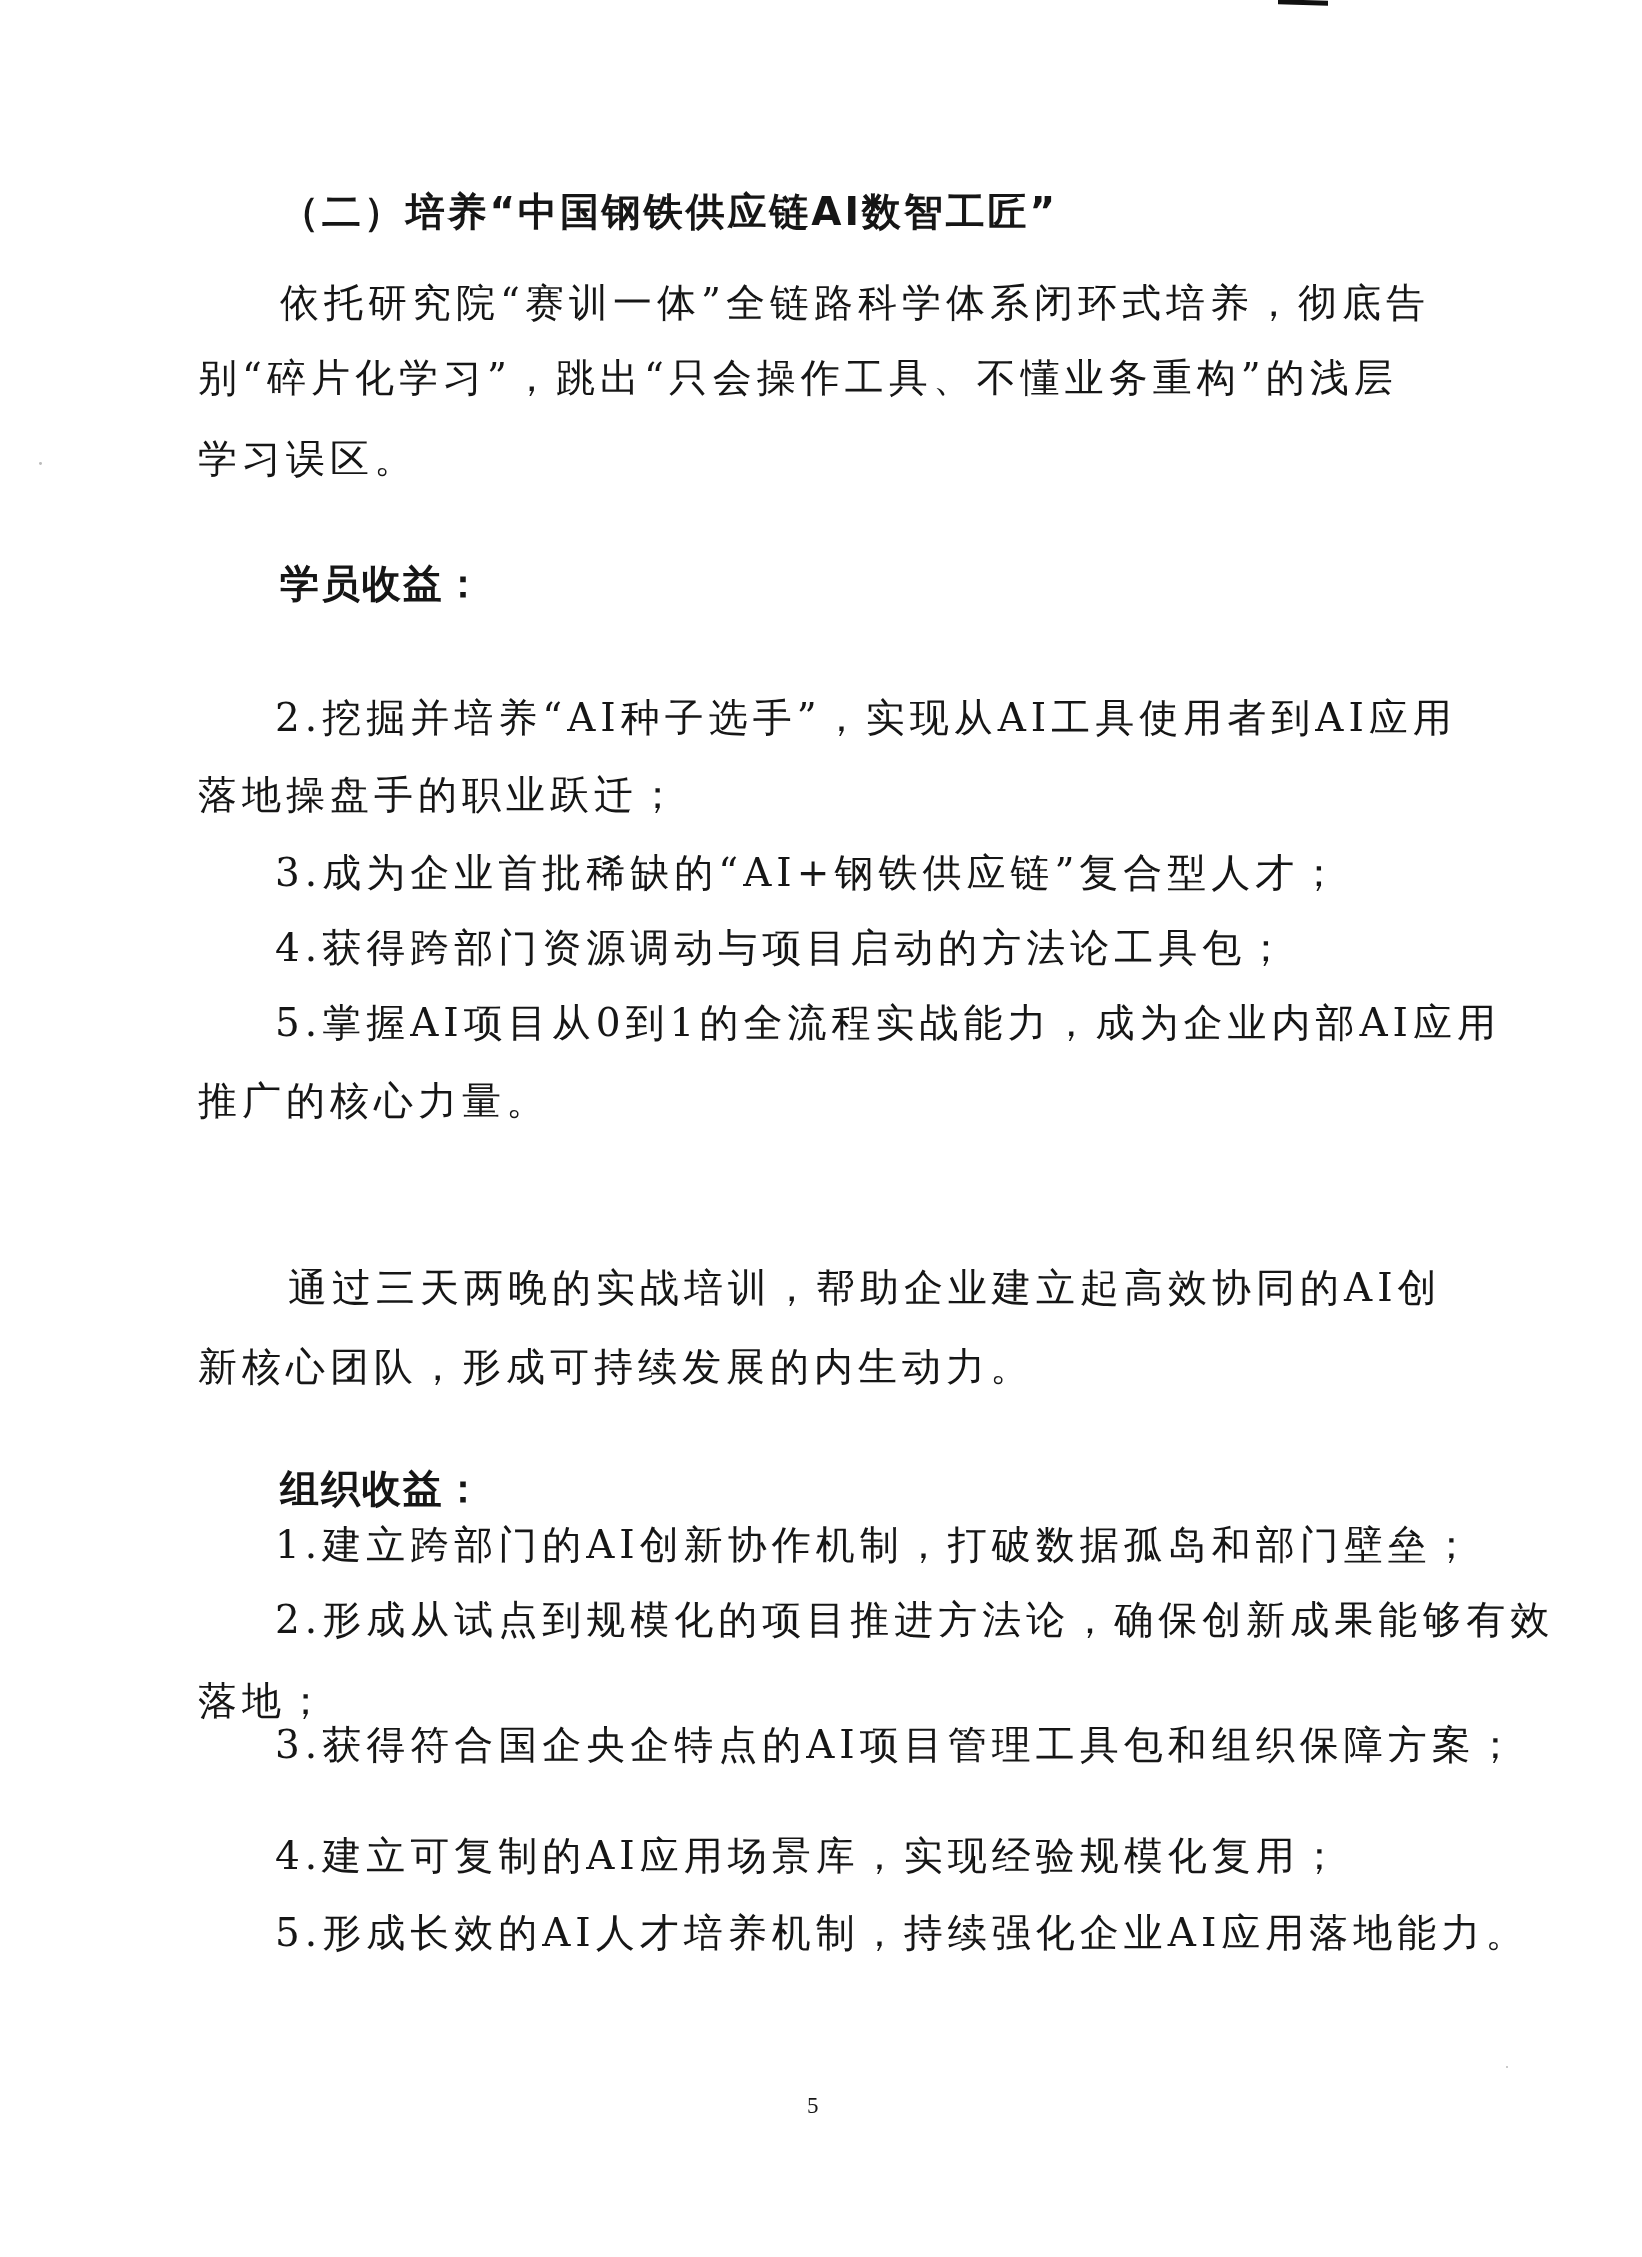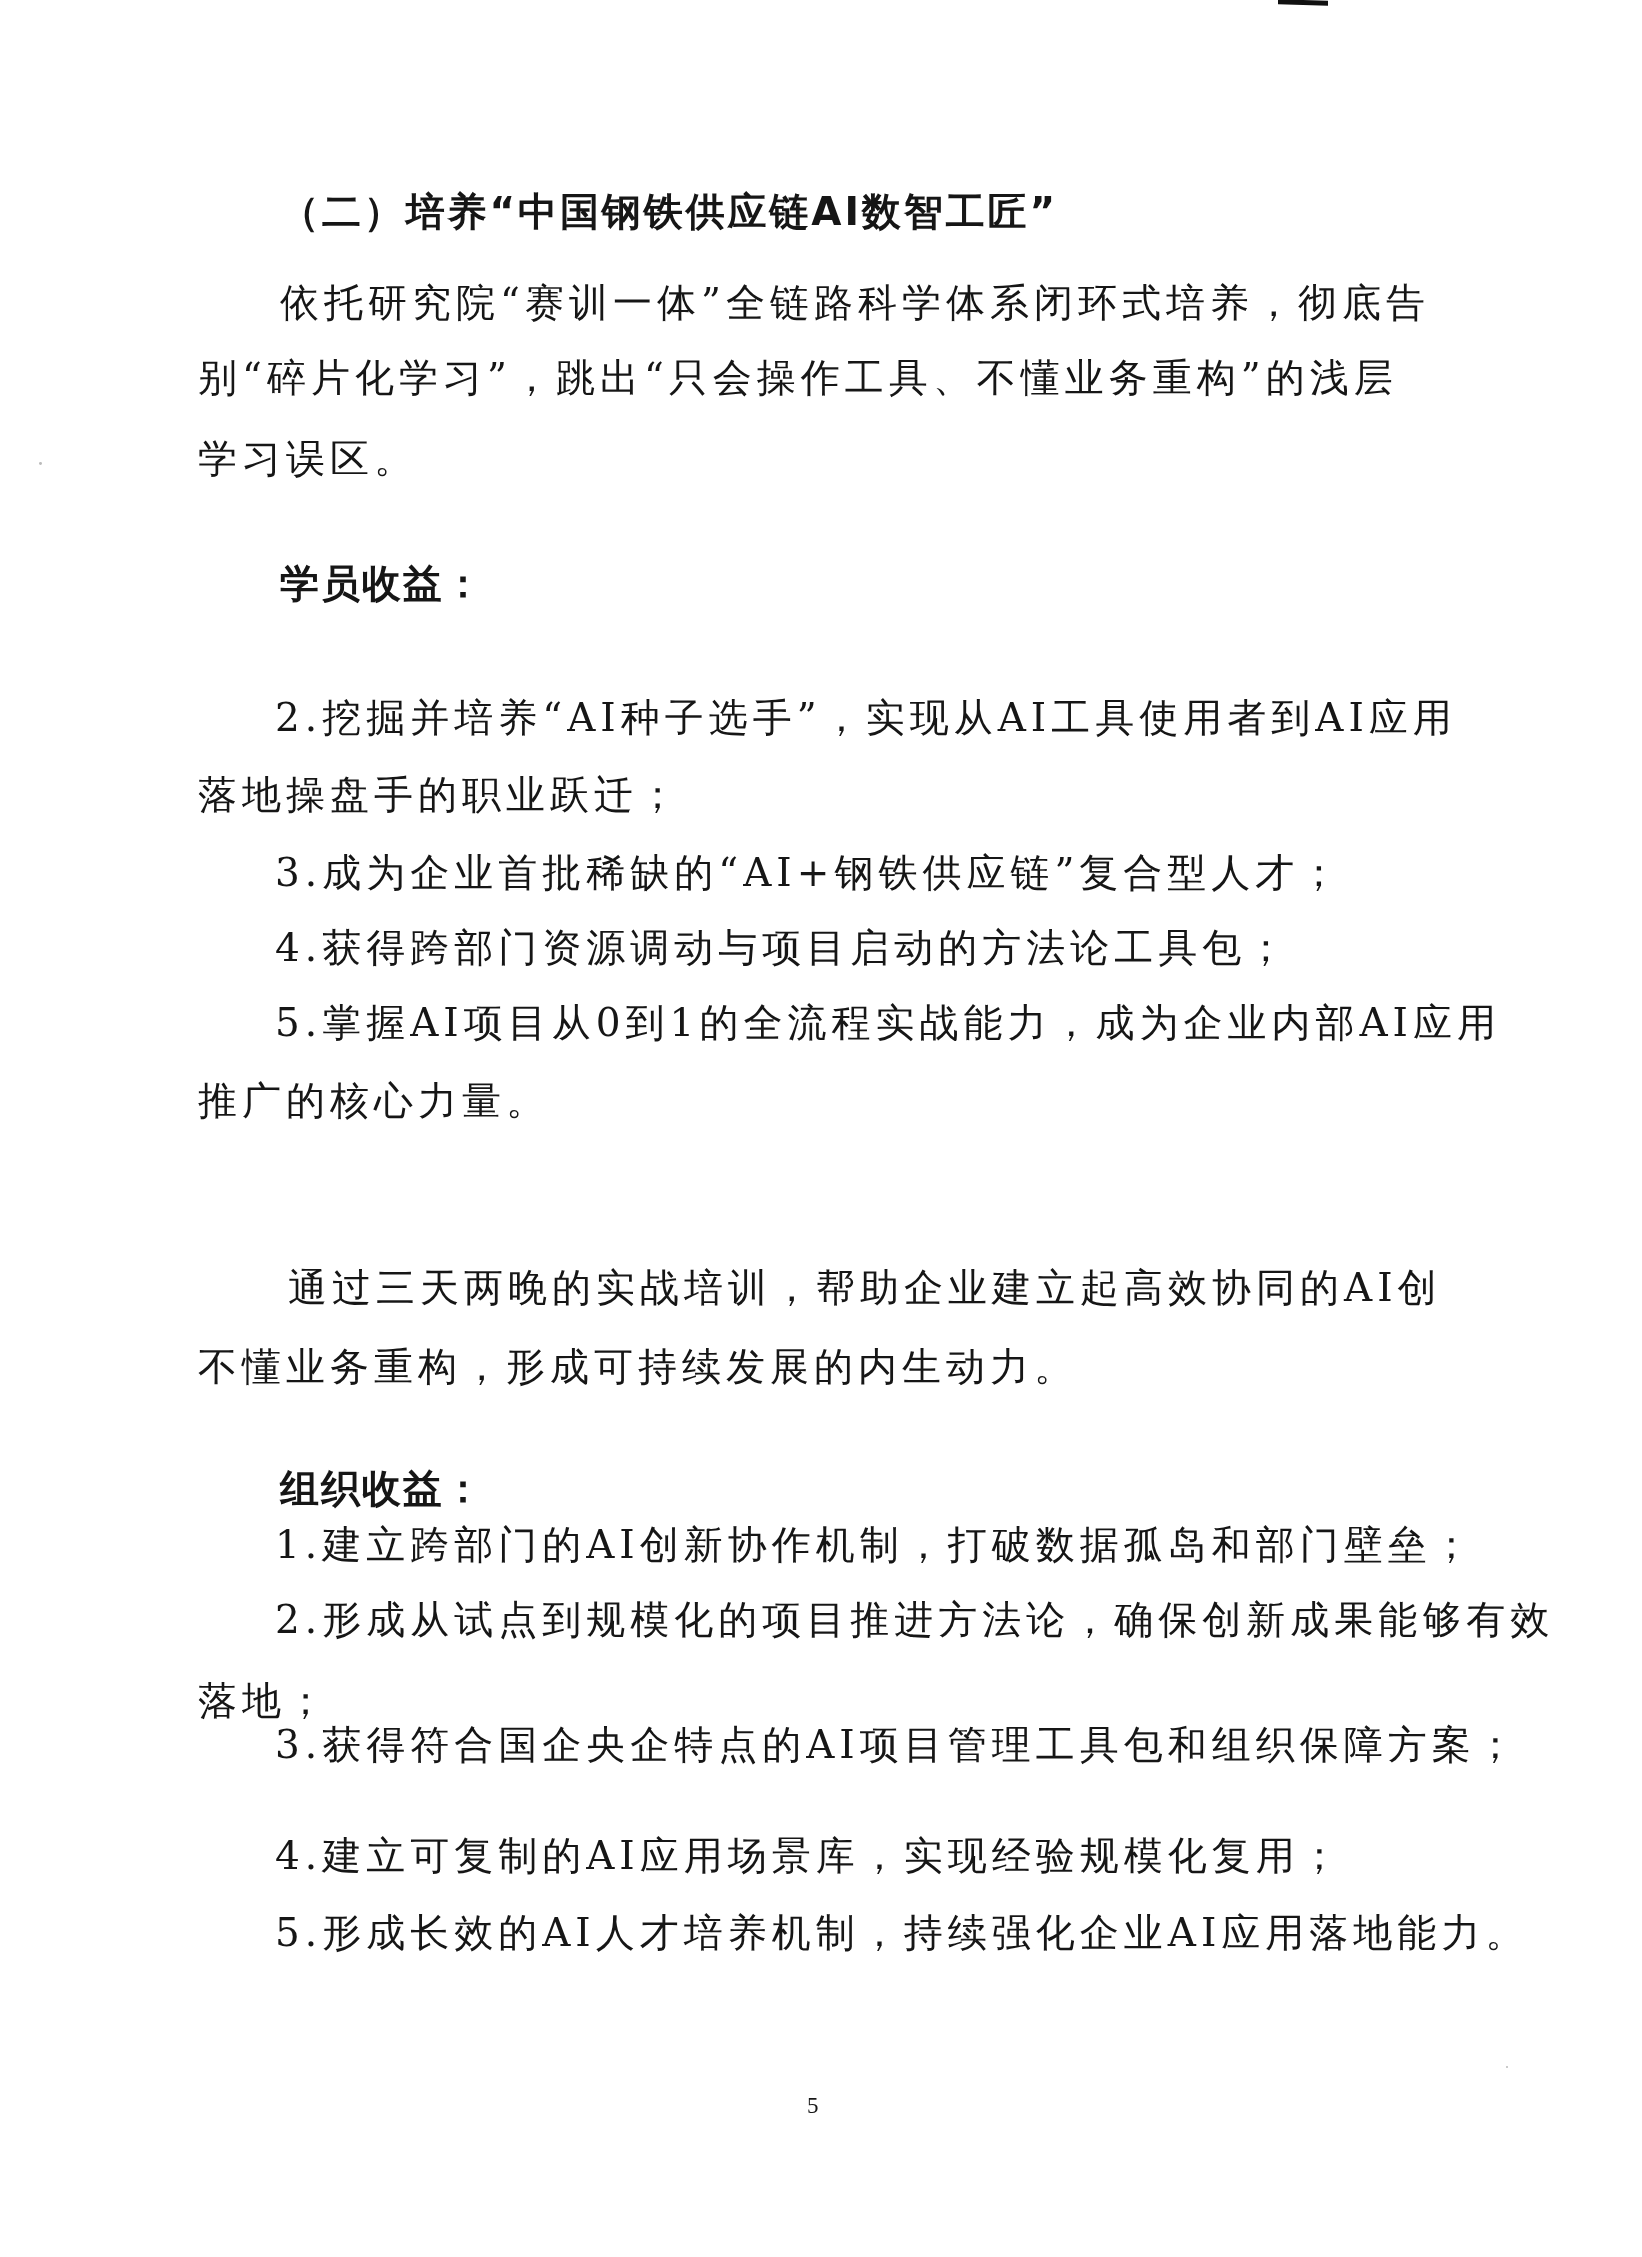--- a/index.html
+++ b/index.html
@@ -81,21 +81,21 @@
 
   <div class="line" style="left:275px; top:695px;">2.挖掘并培养“AI种子选手”，实现从AI工具使用者到AI应用</div>
   <div class="line" style="left:198px; top:772px;">落地操盘手的职业跃迁；</div>
   <div class="line" style="left:275px; top:850px;">3.成为企业首批稀缺的“AI+钢铁供应链”复合型人才；</div>
   <div class="line" style="left:275px; top:925px;">4.获得跨部门资源调动与项目启动的方法论工具包；</div>
   <div class="line" style="left:275px; top:1000px;">5.掌握AI项目从0到1的全流程实战能力，成为企业内部AI应用</div>
   <div class="line" style="left:198px; top:1078px;">推广的核心力量。</div>
 
 
   <div class="line" style="left:280px; top:1265px;margin-left:8px;">通过三天两晚的实战培训，帮助企业建立起高效协同的AI创</div>
-  <div class="line" style="left:198px; top:1344px;">不懂业务重构，形成可持续发展的内生动力。</div>
+  <div class="line" style="left:198px; top:1344px;">新核心团队，形成可持续发展的内生动力。</div>
 
   <div class="line label" style="left:280px; top:1442px;">组织收益：</div>
 
   <div class="line" style="left:275px; top:1522px;">1.建立跨部门的AI创新协作机制，打破数据孤岛和部门壁垒；</div>
   <div class="line" style="left:275px; top:1597px;">2.形成从试点到规模化的项目推进方法论，确保创新成果能够有效</div>
   <div class="line" style="left:198px; top:1678px;">落地；</div>
   <div class="line" style="left:275px; top:1722px;">3.获得符合国企央企特点的AI项目管理工具包和组织保障方案；</div>
   <div class="line" style="left:275px; top:1833px;">4.建立可复制的AI应用场景库，实现经验规模化复用；</div>
   <div class="line" style="left:275px; top:1910px;">5.形成长效的AI人才培养机制，持续强化企业AI应用落地能力。</div>
 

